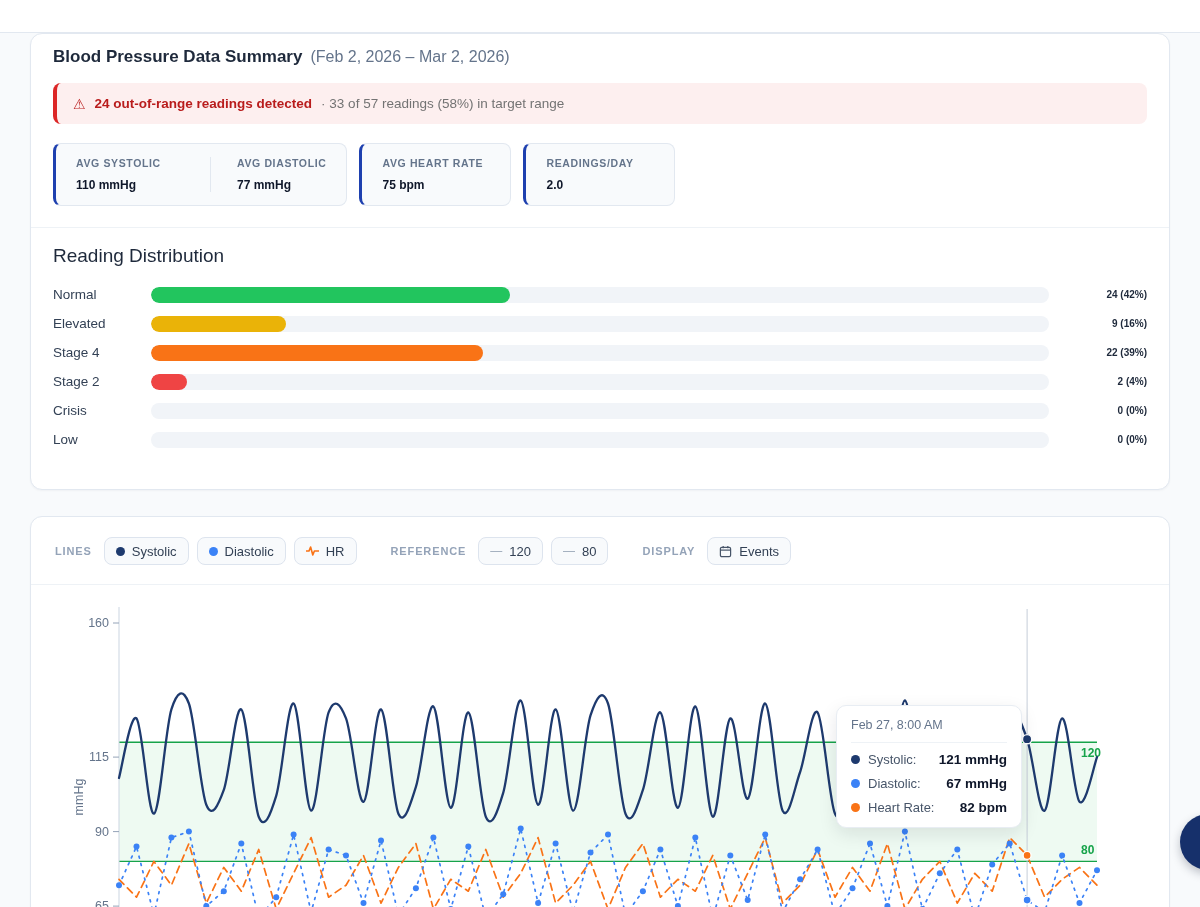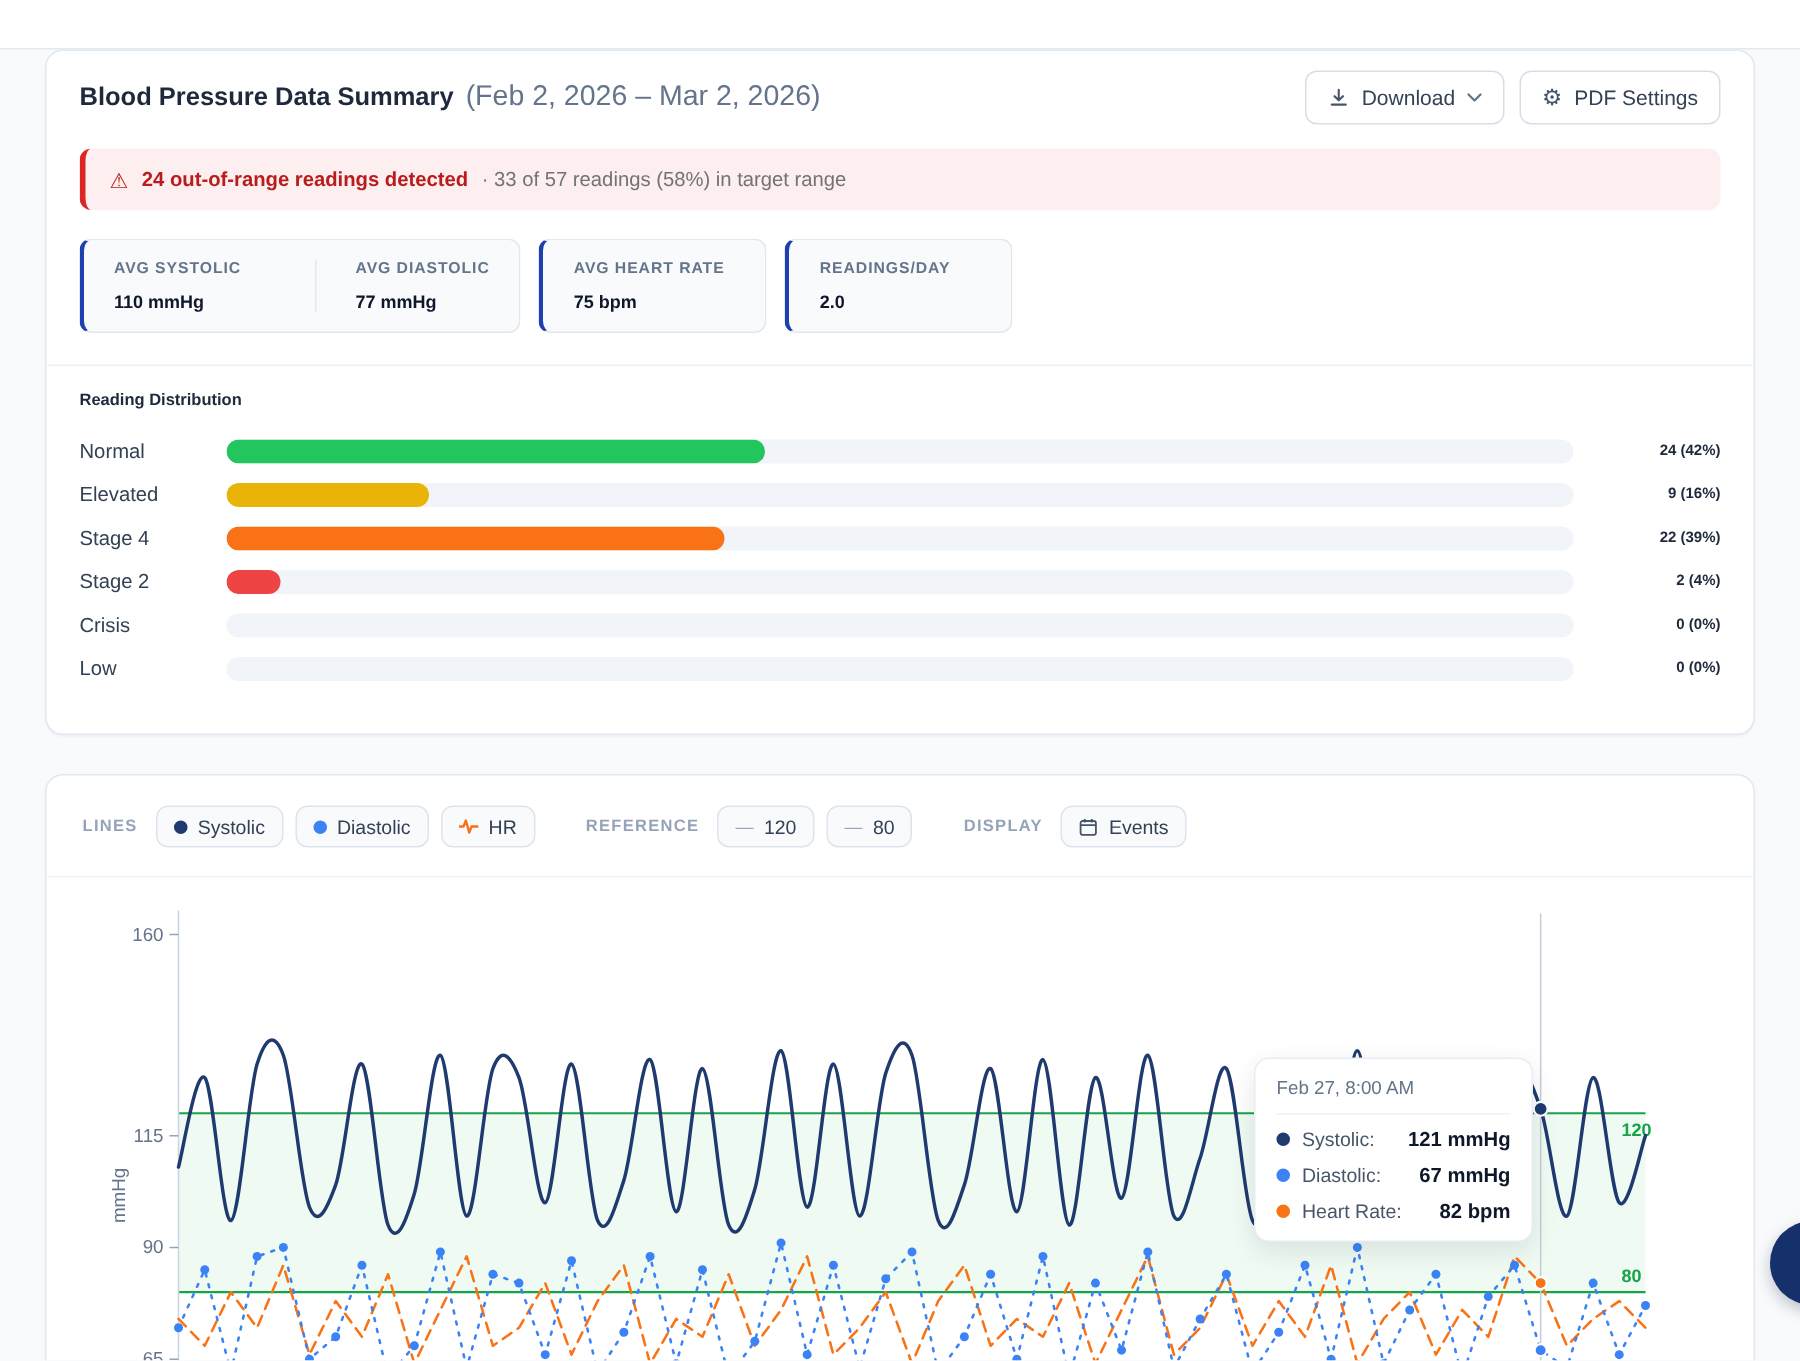--- a/index.html
+++ b/index.html
@@ -16,21 +16,21 @@
 
   
   .card { position:absolute; left:30px; width:1140px; background:#fff; border:1px solid #e2e8f0;
     border-radius:12px; box-shadow:0 1px 2px rgba(15,23,42,.04); }
   .card1 { top:33px; height:457px; }
   .card2 { top:516px; height:440px; }
 
   
   .card1-head { display:flex; align-items:center; justify-content:space-between; padding:13px 22px 0; }
   .card1-head h1 { margin:0; font-size:17px; font-weight:700; color:#1e293b; }
-  .card1-head .range { font-size:19px; font-weight:400; color:#64748b; margin-left:8px; }
+  .card1-head .range { font-size:16px; font-weight:400; color:#64748b; margin-left:8px; }
   .actions { display:flex; gap:10px; }
   .btn { display:inline-flex; align-items:center; gap:8px; height:36px; padding:0 14px; background:#fff;
     border:1px solid #d7dee8; border-radius:8px; font-size:14px; color:#334155; cursor:pointer;
     font-family:"Liberation Sans", sans-serif; }
   .gear-glyph { font-size:15px; color:#475569; line-height:1; }
 
   
   .alert { margin:16px 22px 0; background:#fdefef; border-left:4px solid #dc2626; border-radius:8px;
     padding:13px 16px; font-size:13.5px; color:#b91c1c; display:flex; align-items:center; gap:9px; }
   .alert b { font-weight:700; }
@@ -40,21 +40,21 @@
   
   .stats { margin:19px 22px 0; display:flex; gap:12px; }
   .stat-card { display:flex; background:#f8fafc; border:1px solid #e2e8f0; border-left:3px solid #1e40af;
     border-radius:8px; padding:13px 20px; }
   .stat { min-width:108px; }
   .stat + .stat { border-left:1px solid #e2e8f0; padding-left:26px; margin-left:26px; }
   .stat-label { font-size:10.5px; letter-spacing:.06em; color:#64748b; font-weight:600; }
   .stat-value { margin-top:9px; font-size:12px; font-weight:700; color:#0f172a; }
 
   .sep { border:none; border-top:1px solid #eef2f6; margin:21px 0 0; }
-  .dist-title { margin:17px 22px 13px; font-size:11px; font-weight:700; color:#1e293b; }
+  .dist-title { margin:17px 22px 13px; font-size:19px; font-weight:400; color:#1e293b; }
 
   .dist-row { display:flex; align-items:center; padding:0 22px; height:29px; }
   .dist-label { width:98px; font-size:13.5px; color:#334155; }
   .dist-track { flex:1; height:16px; background:#f1f4f8; border-radius:8px; margin-right:16px; overflow:hidden; }
   .dist-fill { height:100%; border-radius:8px; }
   .dist-count { width:82px; text-align:right; font-size:10px; font-weight:700; color:#1e293b; }
 
   
   .controls { display:flex; align-items:center; gap:8px; padding:20px 24px 19px; border-bottom:1px solid #eef2f6; }
   .ctl-label { font-size:11px; font-weight:700; letter-spacing:.08em; color:#94a3b8; margin-right:4px; }
@@ -84,35 +84,20 @@
 
 <div class="page">
 
   <div class="topbar"></div>
 
   <section class="card card1">
     <div class="card1-head">
       <h1>
         <span>Blood Pressure Data Summary</span><span class="range">(Feb 2, 2026 – Mar 2, 2026)</span>
       </h1>
-      <div class="actions">
-        <button class="btn">
-          <svg width="15" height="15" viewBox="0 0 16 16">
-              <path d="M8 2v7M5 6.5 8 9.5 11 6.5M3 12.5h10" stroke="#475569" stroke-width="1.5" fill="none" stroke-linecap="round" stroke-linejoin="round"></path>
-            </svg>
-          <span>Download</span>
-          <svg width="10" height="6" viewBox="0 0 10 6">
-              <polyline points="1,1 5,5 9,1" fill="none" stroke="#64748b" stroke-width="1.5" stroke-linecap="round" stroke-linejoin="round"></polyline>
-            </svg>
-        </button>
-        <button class="btn">
-          <span class="gear-glyph">⚙</span>
-          <span>PDF Settings</span>
-        </button>
-      </div>
     </div>
 
     <div class="alert">
       <span class="warn-glyph">⚠</span>
       <b>24 out-of-range readings detected</b>
       <span class="detail">· 33 of 57 readings (58%) in target range</span>
     </div>
 
     <div class="stats" id="stat-groups">
         <div class="stat-card">

